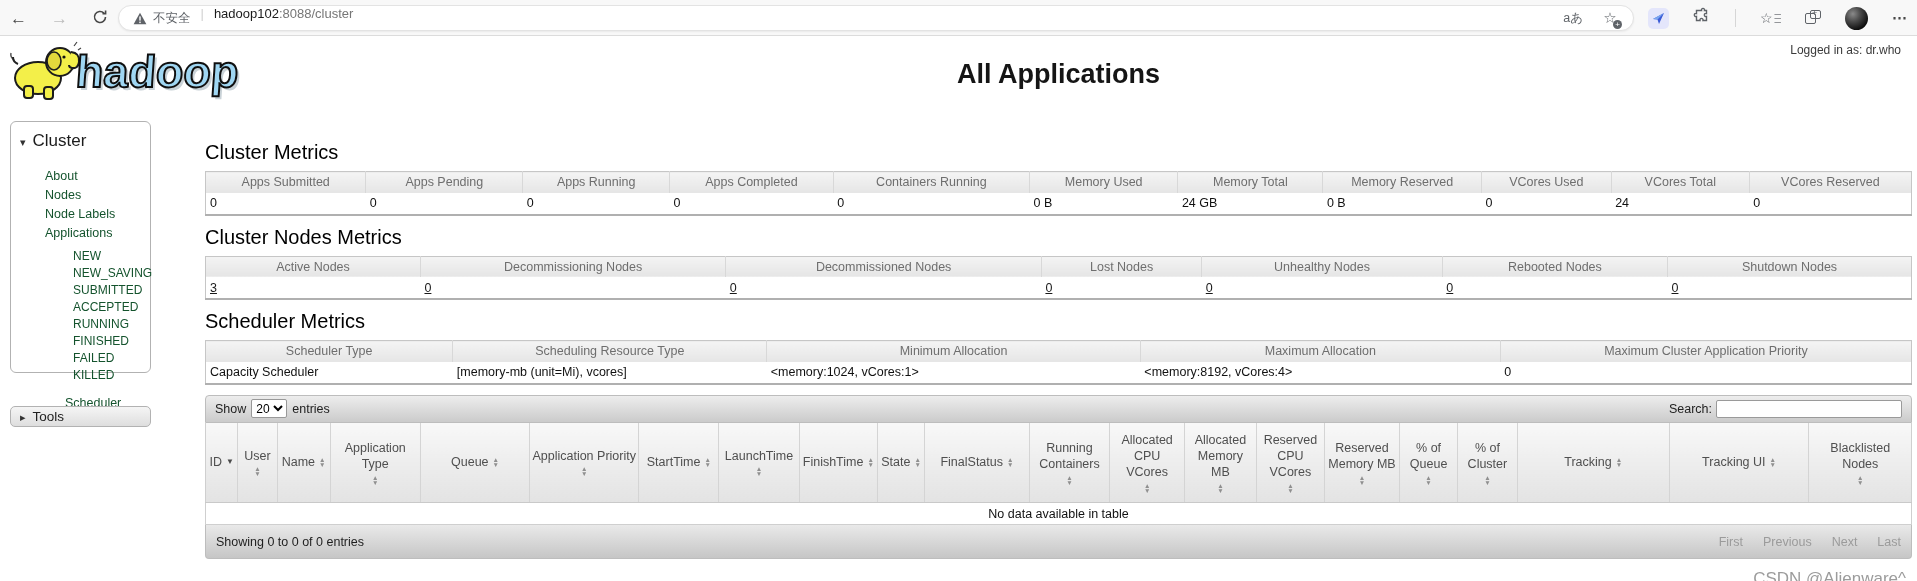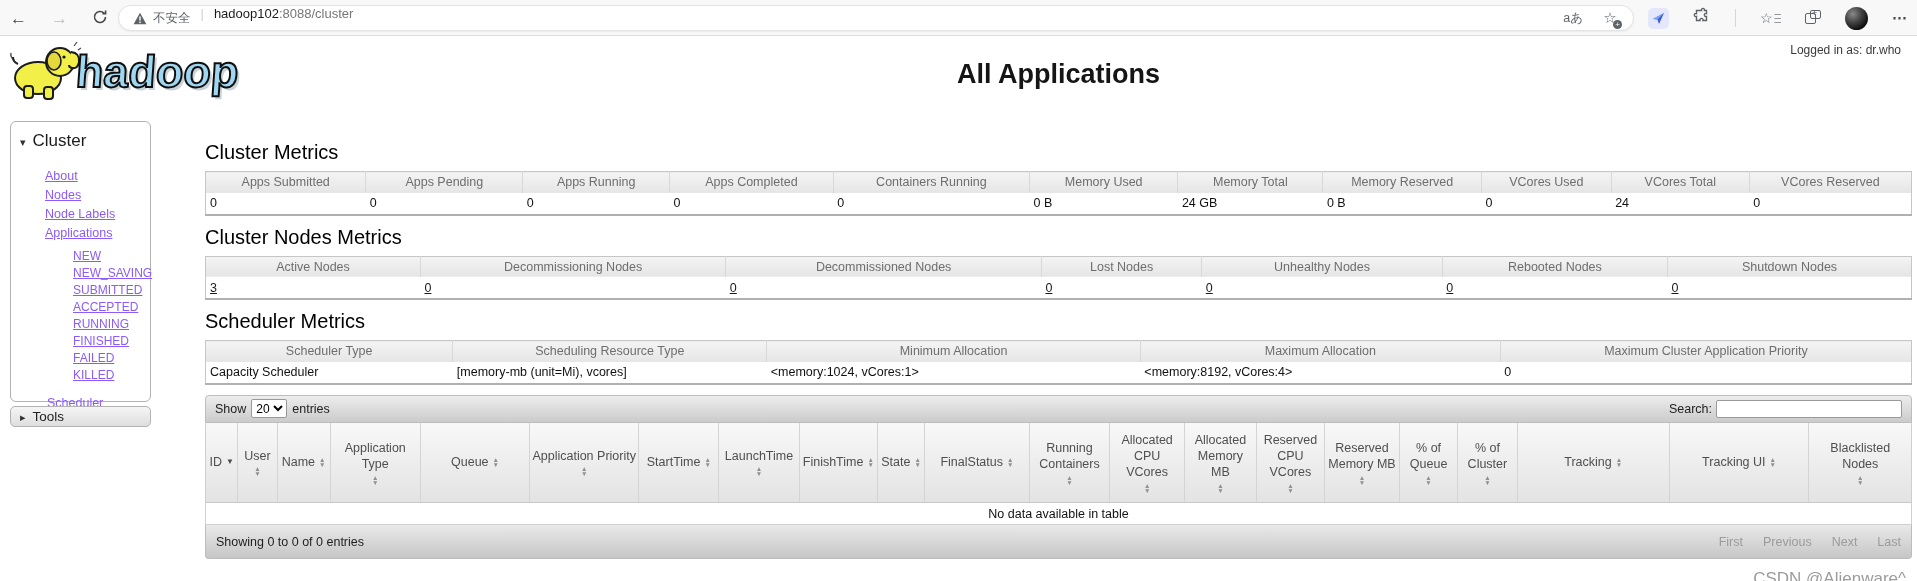--- a/index.html
+++ b/index.html
@@ -52,31 +52,31 @@
   .logo svg { flex:0 0 auto; }
   .logo-word {
     font-size:45px; font-weight:bold; letter-spacing:0px; color:#9fd6f2;
     -webkit-text-stroke:2px #0f0f0f; transform:skewX(-4deg);
     text-shadow:3px 3px 0 rgba(100,125,140,.35); margin-left:-6px; line-height:1;
   }
   .page-title { position:absolute; left:205px; right:5px; top:22px; text-align:center;
     font-size:27px; font-weight:bold; color:#151515; }
 
   
-  .cluster-box { position:absolute; left:10px; top:84px; width:141px; height:281px;
+  .cluster-box { position:absolute; left:10px; top:84px; width:141px; height:252px;
     border:1px solid #b2b2b2; border-radius:6px; background:#fff; }
   .box-title { padding:9px 0 0 9px; font-size:17px; color:#1c1c1c; display:flex; align-items:center; gap:7px; }
   .box-title .tri::before { content:"▾"; font-size:11px; color:#333; }
   .nav-list { list-style:none; margin:15px 0 0 34px; }
   .nav-list li { line-height:17px; }
   .sub-list { list-style:none; margin:5px 0 0 62px; }
   .sub-list li { line-height:15px; }
-  .side-link { color:#8b5cf6; text-decoration:underline; font-size:12.5px; cursor:pointer; }
+  .side-link { color:#14532d; font-size:12.5px; cursor:pointer; }
   .sub-list .side-link { font-size:12px; }
-  .sched { display:inline-block; margin:13px 0 0 36px; }
+  .sched { display:inline-block; margin:13px 0 0 54px; }
   .tools-bar { position:absolute; left:10px; top:369px; width:141px; height:21px;
     border:1px solid #b2b2b2; border-radius:5px;
     background:linear-gradient(#f5f5f5,#dedede);
     font-size:13.5px; color:#222; line-height:19px; padding-left:9px; cursor:pointer; }
   .tools-bar .tri::before { content:"▸"; font-size:11px; color:#333; margin-right:7px; }
 
   
   .main { position:absolute; left:205px; right:5px; top:104px; }
   .sec-h { font-size:20px; font-weight:normal; color:#000; margin:0 0 7px 0; }
 

